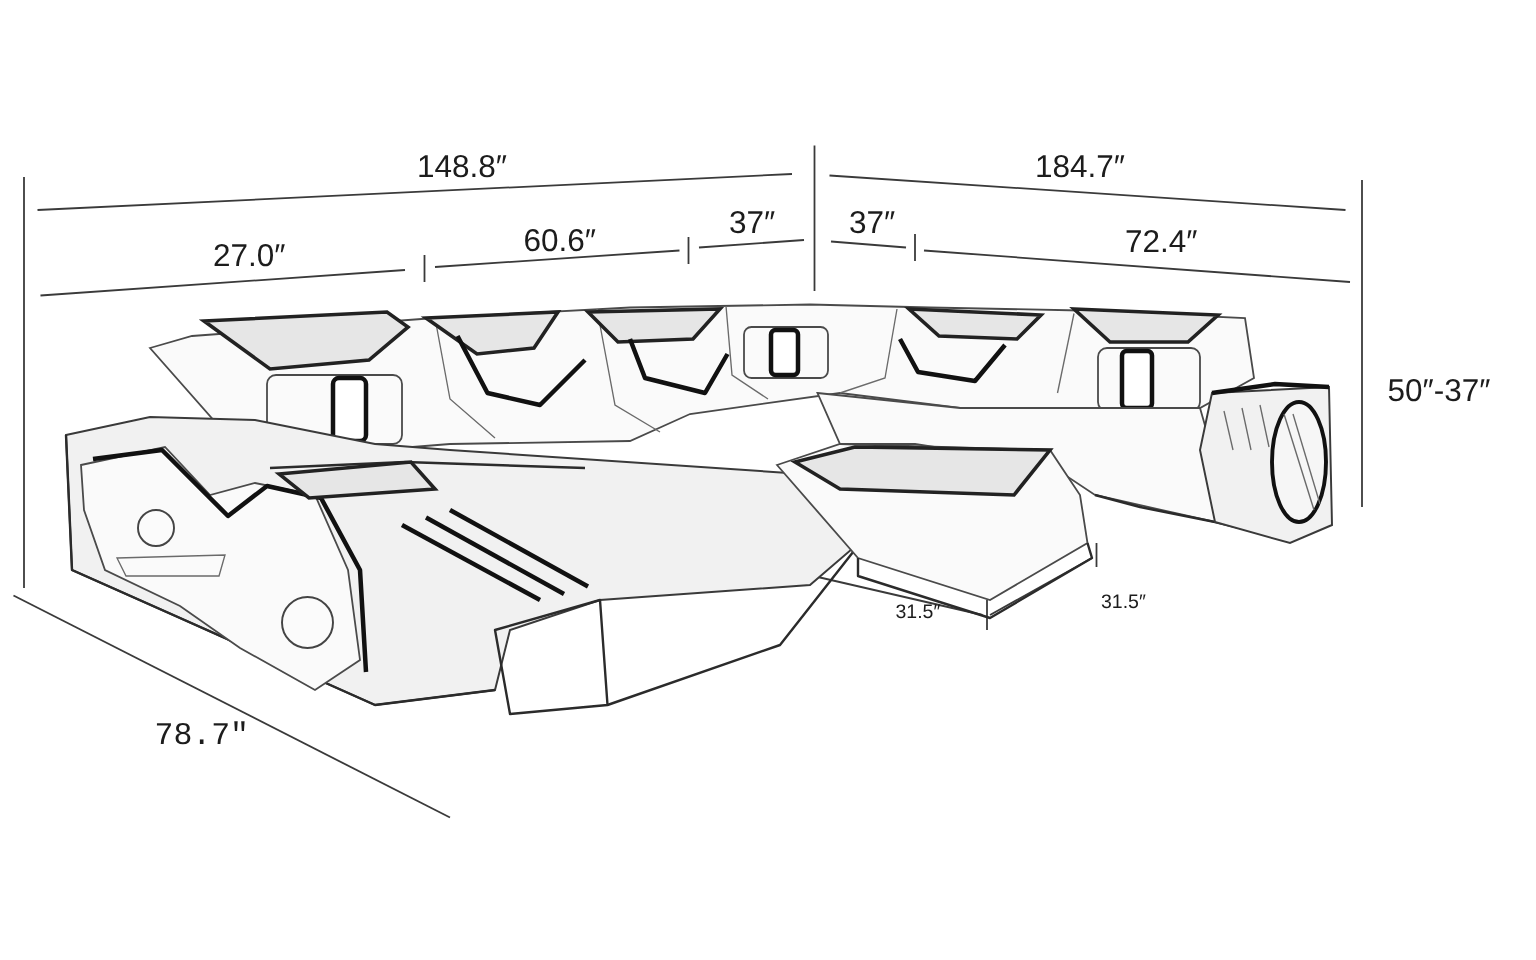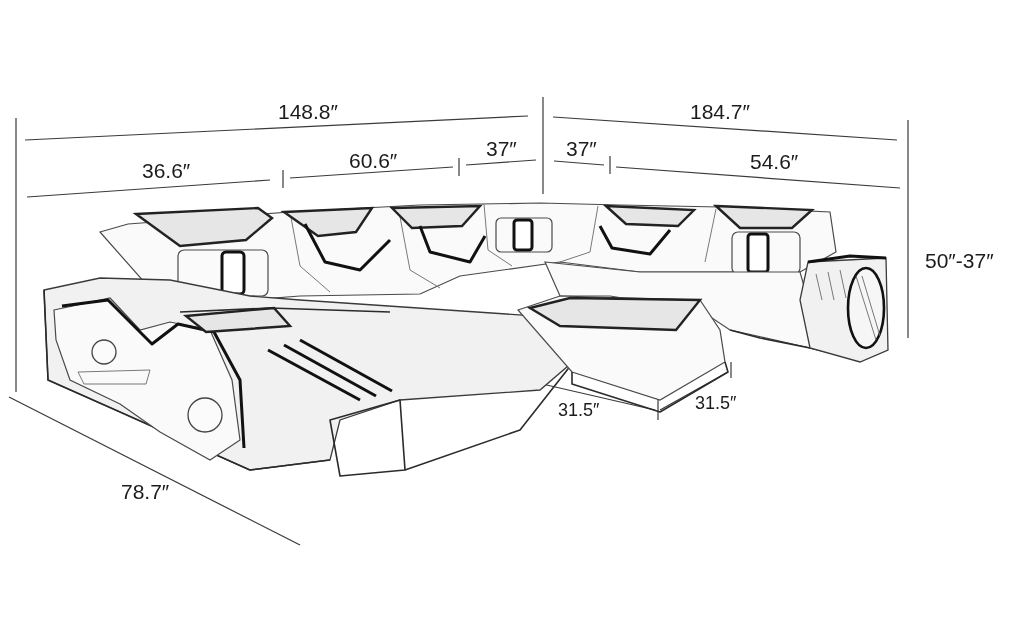--- a/index.html
+++ b/index.html
@@ -1,21 +1,21 @@
 <!DOCTYPE html>
 <html><head>
   <meta charset="utf-8">
   <style>
     html, body { margin: 0; padding: 0; background: #ffffff; }
     body { width: 1024px; height: 640px; position: relative; overflow: hidden;
            font-family: "Liberation Sans", sans-serif; color: #1a1a1a; }
     #diagram { position: absolute; left: 0; top: 0; width: 1024px; height: 640px; }
     .lbl { position: absolute; white-space: nowrap; font-family: "Liberation Sans", sans-serif; color: #1c1c1c; }
     .big { font-size: 21px; }
-    .small { font-size: 18px; }
+    .small { font-size: 13px; margin-left: 39px; }
     svg .dim { stroke: #3a3a3a; stroke-width: 1.2; fill: none; }
     svg .ext { stroke: #3a3a3a; stroke-width: 1.2; fill: none; }
     svg .ink { stroke: #2b2b2b; stroke-width: 1.6; fill: none; stroke-linejoin: round; }
     svg .thin { stroke: #6a6a6a; stroke-width: 0.9; fill: none; }
     svg .dark { stroke: #111; stroke-width: 3; fill: none; stroke-linejoin: round; }
     svg .shade { fill: #f1f1f1; stroke: #3a3a3a; stroke-width: 1.3; }
     svg .pale { fill: #fafafa; stroke: #4a4a4a; stroke-width: 1.2; }
     svg .glass { fill: #e6e6e6; stroke: #222; stroke-width: 2.4; }
   </style>
 </head>
@@ -115,23 +115,23 @@
       <path class="thin" d="M840 270 L846 298"></path>
 
       <path class="pale" d="M518 310 L560 296 L700 300 L720 330 L725 362 L660 400 L572 372 Z"></path>
       <path class="glass" d="M530 308 L570 298 L700 300 L676 330 L560 326 Z"></path>
       <path class="ink" d="M572 372 L572 384 L660 412 L728 372 L725 362"></path>
     </g>
   </svg>
 
   
   <span class="lbl big" style="left:278px; top:100px;">148.8″</span>
-  <span class="lbl big" style="left:142px; top:159px;">36.6″</span>
+  <span class="lbl big" style="left:142px; top:159px;">27.0″</span>
   <span class="lbl big" style="left:349px; top:149px;">60.6″</span>
   <span class="lbl big" style="left:486px; top:137px;">37″</span>
   <span class="lbl big" style="left:690px; top:100px;">184.7″</span>
   <span class="lbl big" style="left:566px; top:137px;">37″</span>
-  <span class="lbl big" style="left:750px; top:150px;">54.6″</span>
+  <span class="lbl big" style="left:750px; top:150px;">72.4″</span>
   <span class="lbl big" style="left:925px; top:249px;">50″-37″</span>
-  <span class="lbl big" style="left:121px; top:480px;">78.7″</span>
+  <span class="lbl big" style="left:103px; top:480px;font-family:Liberation Mono, monospace;">78.7″</span>
   <span class="lbl small" style="left:558px; top:400px;">31.5″</span>
   <span class="lbl small" style="left:695px; top:393px;">31.5″</span>
 </div>
 
 </body></html>

